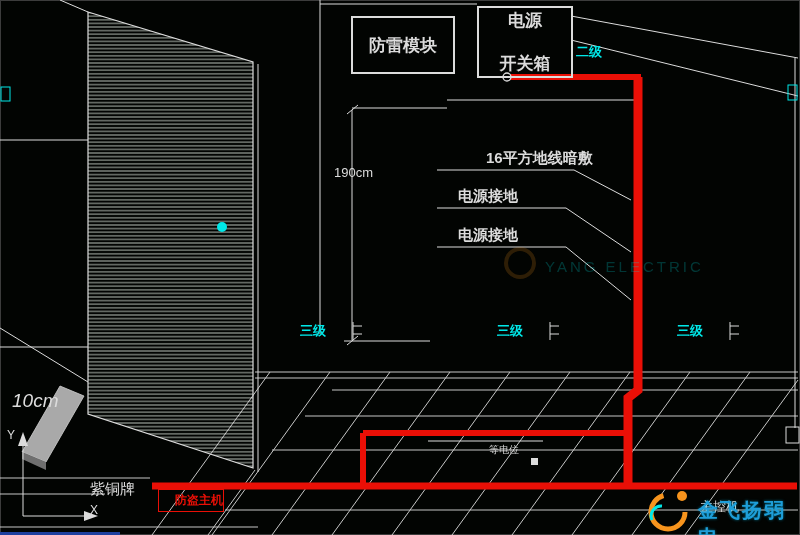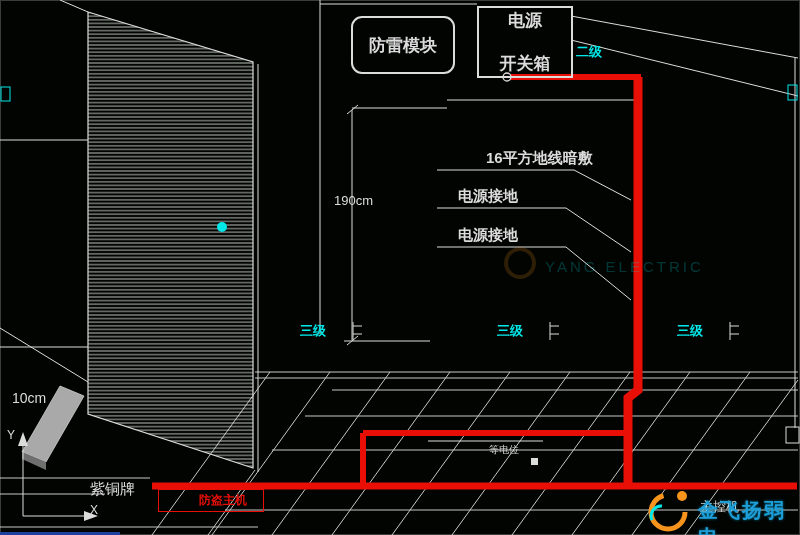--- a/index.html
+++ b/index.html
@@ -13,22 +13,22 @@
   .t{position:absolute;color:var(--line,#dcdcdc);white-space:nowrap;line-height:1;z-index:3;}
   .b{font-weight:bold;}
   .cy{color:var(--cyan,#00e8e8);}
   .box{
     position:absolute;border:2px solid var(--line,#dcdcdc);z-index:3;
     display:flex;flex-direction:column;align-items:center;justify-content:center;
     color:var(--line,#dcdcdc);font-weight:bold;text-align:center;
   }
   .redbox{
     position:absolute;border:1px solid var(--red,#ea0f06);z-index:3;
-    display:flex;align-items:center;justify-content:flex-start;
-    color:var(--red,#ea0f06);font-weight:bold;padding-left:40px;
+    display:flex;align-items:center;justify-content:flex-end;
+    color:var(--red,#ea0f06);font-weight:bold;
   }
   .brand{
     position:absolute;z-index:4;font-weight:bold;
     color:var(--brandblue,#1e9ed9);text-shadow:0 0 3px rgba(0,200,255,.55);
     letter-spacing:2px;
   }
   .faintwm{position:absolute;z-index:2;color:var(--cyan,#00e8e8);opacity:.22;font-weight:normal;letter-spacing:3px;}
   .lw{stroke:var(--line,#dcdcdc);stroke-width:1;fill:none;}
   .lred{stroke:var(--red,#ea0f06);fill:none;}
   .lcy{stroke:var(--cyan,#00e8e8);fill:none;}
@@ -159,41 +159,41 @@
 
     <circle cx="520" cy="263" r="14" class="lor" stroke-width="4" opacity="0.18"></circle>
 
     <g>
       <circle cx="668" cy="512" r="17" class="lor" stroke-width="5" stroke-dasharray="75 32"></circle>
       <circle cx="682" cy="496" r="5" fill="var(--orange)"></circle>
       <path d="M 652 520 A 10 10 0 0 1 662 506" class="lcy" stroke-width="3"></path>
     </g>
   </svg>
 
-  <div class="box" style="left:351px;top:16px;width:100px;height:54px;font-size:17px;border-radius:11px;">
+  <div class="box" style="left:351px;top:16px;width:100px;height:54px;font-size:17px;">
     <span>防雷模块</span>
   </div>
 
   <div class="box" style="left:477px;top:6px;width:92px;height:68px;font-size:17px;gap:20px;">
     <span>电源</span>
     <span>开关箱</span>
   </div>
 
   <div class="t cy b" style="left:576px;top:45px;font-size:13px;">二级</div>
   <div class="t cy b" style="left:300px;top:324px;font-size:13px;">三级</div>
   <div class="t cy b" style="left:497px;top:324px;font-size:13px;">三级</div>
   <div class="t cy b" style="left:677px;top:324px;font-size:13px;">三级</div>
 
   <div class="t b" style="left:446px;top:150px;font-size:15px;margin-left:40px;">16平方地线暗敷</div>
   <div class="t b" style="left:458px;top:188px;font-size:15px;">电源接地</div>
   <div class="t b" style="left:458px;top:227px;font-size:15px;">电源接地</div>
   <div class="t" style="left:452px;top:445px;font-size:10px;padding-left:37px;">等电位</div>
 
-  <div class="t" style="left:334px;top:166px;font-size:13px;margin-top:28px;">190cm</div>
-  <div class="t" style="left:12px;top:391px;font-size:14px;">10cm</div>
+  <div class="t" style="left:334px;top:166px;font-size:13px;">190cm</div>
+  <div class="t" style="left:12px;top:391px;font-size:19px;font-style:italic;">10cm</div>
 
   <div class="t" style="left:90px;top:481px;font-size:15px;">紫铜牌</div>
   <div class="redbox" style="left:158px;top:489px;width:64px;height:21px;font-size:12px;">
     <span>防盗主机</span>
   </div>
   <div class="t" style="left:694px;top:500px;font-size:13px;margin-left:6px;">主控机</div>
 
   <div class="t" style="left:90px;top:504px;font-size:12px;">X</div>
   <div class="t" style="left:7px;top:429px;font-size:12px;">Y</div>
 

